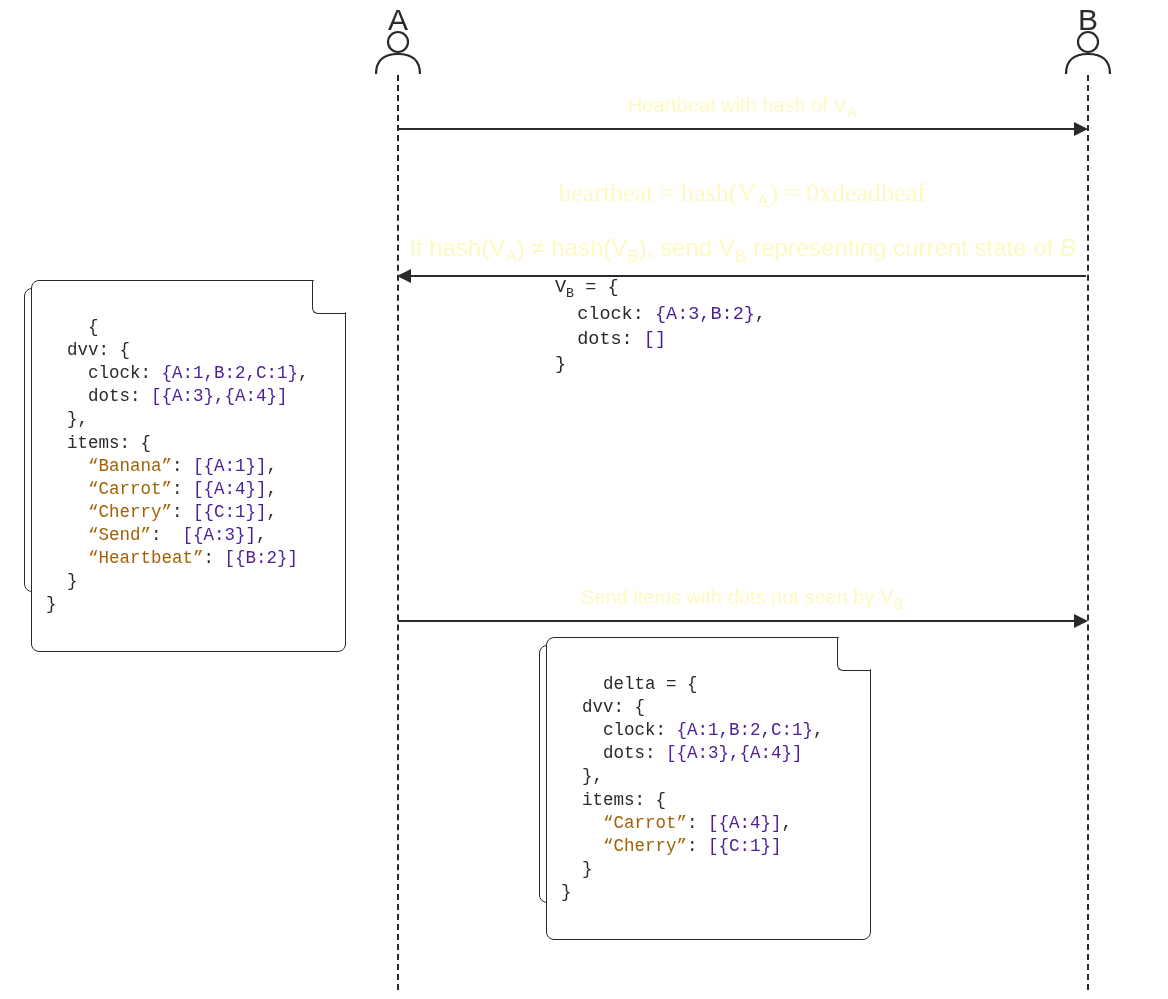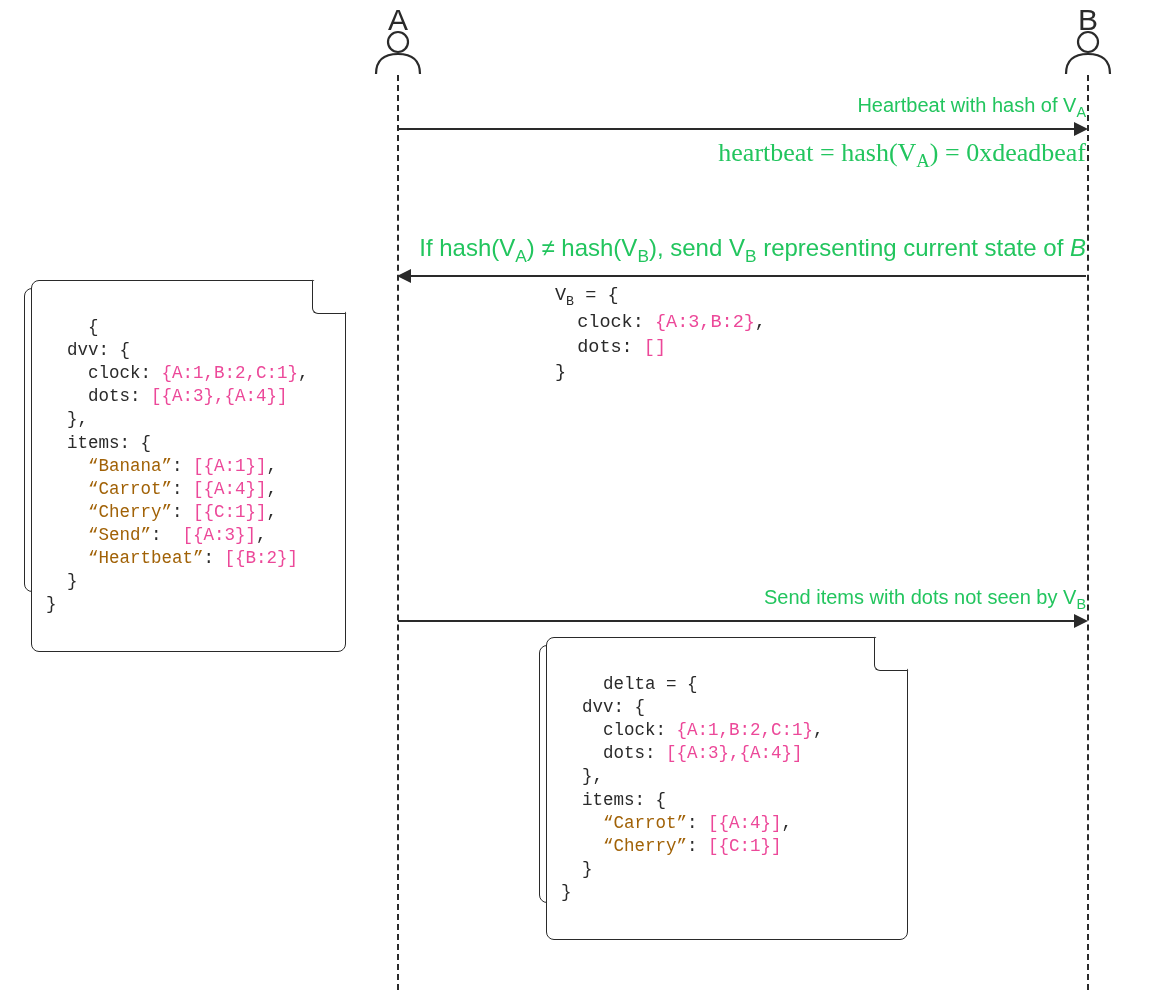--- a/index.html
+++ b/index.html
@@ -8,21 +8,21 @@
     padding: 0;
     background: #ffffff;
     font-family: 'Helvetica Neue', Helvetica, Arial, sans-serif;
     color: #2a2a2a;
     width: 1168px;
     height: 999px;
     position: relative;
   }
   .mono { font-family: 'Menlo','Consolas','Courier New',monospace; }
   .code-key { color: #a16207; }
-  .code-val { color: #ec4899; }
+  .code-val { color: #4c1d95; }
   sub { font-size: 0.72em; vertical-align: sub; }
 
   
   .actor {
     position: absolute;
     top: 5px;
     width: 62px;
     text-align: center;
   }
   #actor-a { left: 367px; }
@@ -59,23 +59,24 @@
     border-top: 7px solid transparent;
     border-bottom: 7px solid transparent;
   }
   .arrow .head-r { right: -2px; border-left: 14px solid #2a2a2a; }
   .arrow .head-l { left: -2px;  border-right: 14px solid #2a2a2a; }
 
   
   .arrow-label-above, .arrow-label-below {
     position: absolute;
     left: 0; right: 0;
-    text-align: right;
+    text-align: center;
     font-size: 20px;
-    color: #22c55e;
+    color: #fef9c3;
+    margin-top: 40px;
   }
   .arrow-label-above { bottom: 10px; }
   .arrow-label-below { top: 10px; font-family: Liberation Serif, serif; font-size: 26px; }
 
   
   .code-block {
     position: absolute;
     font-family: 'Menlo','Consolas','Courier New',monospace;
     font-size: 18.5px;
     line-height: 1.35;
@@ -150,21 +151,21 @@
 <div class="arrow" style="left:398px; top:128px; width:688px;">
   <div class="head-r"></div>
   <div class="arrow-label-above">Heartbeat with hash of V<sub>A</sub></div>
   <div class="arrow-label-below mono">heartbeat = hash(V<sub>A</sub>) = 0xdeadbeaf</div>
 </div>
 
 <div class="arrow" style="left:399px; top:275px; width:687px;">
   <div class="head-l"></div>
   <div class="arrow-label-above" style="font-size:24px;">If hash(V<sub>A</sub>) ≠ hash(V<sub>B</sub>), send V<sub>B</sub> representing current state of <i>B</i></div>
 </div>
-<div class="code-block" style="left:555px; top:284px;">V<sub>B</sub> = {
+<div class="code-block" style="left:555px; top:276px;">V<sub>B</sub> = {
   clock: <span class="code-val">{A:3,B:2}</span>,
   dots: <span class="code-val">[]</span>
 }</div>
 
 <div class="page-stack" style="left:31px; top:280px;">
   <div class="page-back" style="left:-7px; top:8px; width:315px; height:304px;"></div>
   <div class="page" style="width:315px;">
     <span>{
   dvv: {
     clock: <span class="code-val">{A:1,B:2,C:1}</span>,
@@ -181,21 +182,21 @@
   </div>
 </div>
 
 <div class="arrow" style="left:398px; top:620px; width:688px;">
   <div class="head-r"></div>
   <div class="arrow-label-above">Send items with dots not seen by V<sub>B</sub></div>
 </div>
 
 <div class="page-stack" style="left:546px; top:637px;">
   <div class="page-back" style="left:-7px; top:8px; width:325px; height:258px;"></div>
-  <div class="page" style="width:362px;">
+  <div class="page" style="width:325px;">
     <span>delta = {
   dvv: {
     clock: <span class="code-val">{A:1,B:2,C:1}</span>,
     dots: <span class="code-val">[{A:3},{A:4}]</span>
   },
   items: {
     <span class="code-key">“Carrot”</span>: <span class="code-val">[{A:4}]</span>,
     <span class="code-key">“Cherry”</span>: <span class="code-val">[{C:1}]</span>
   }
 }</span>

